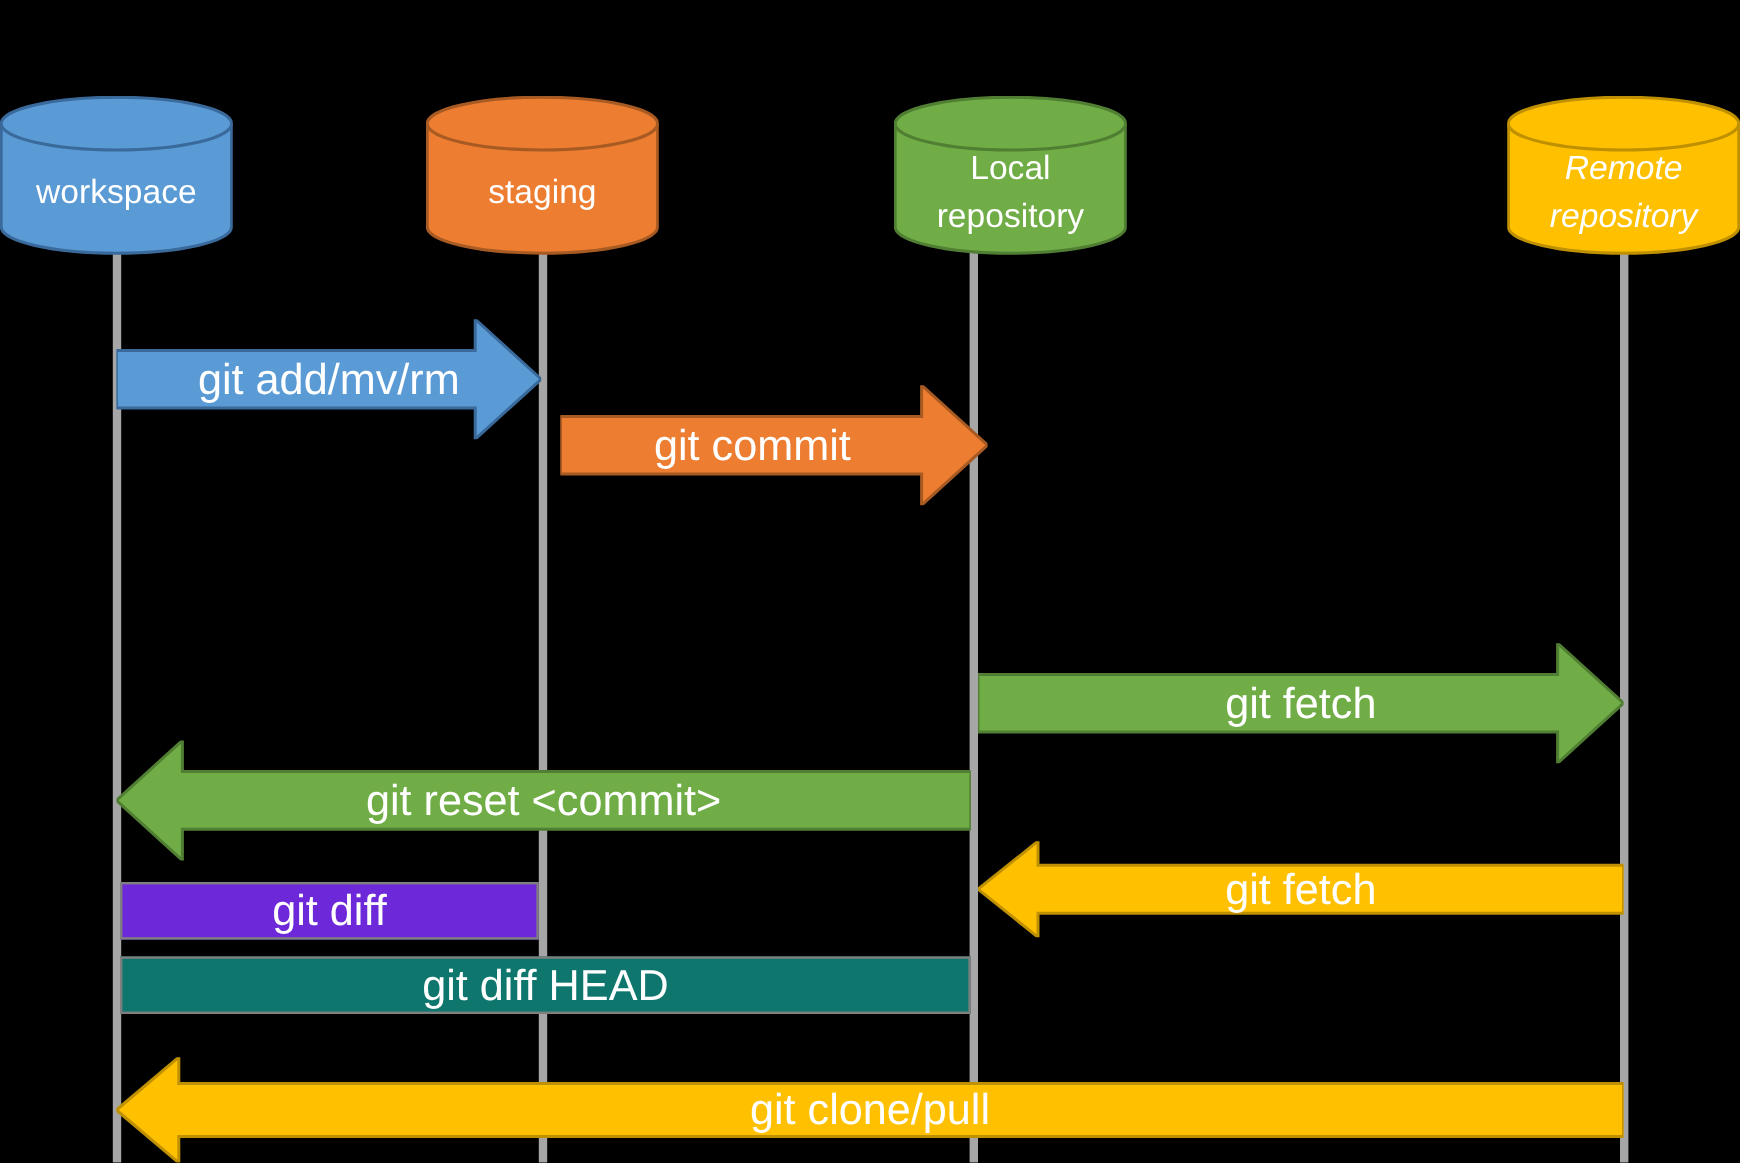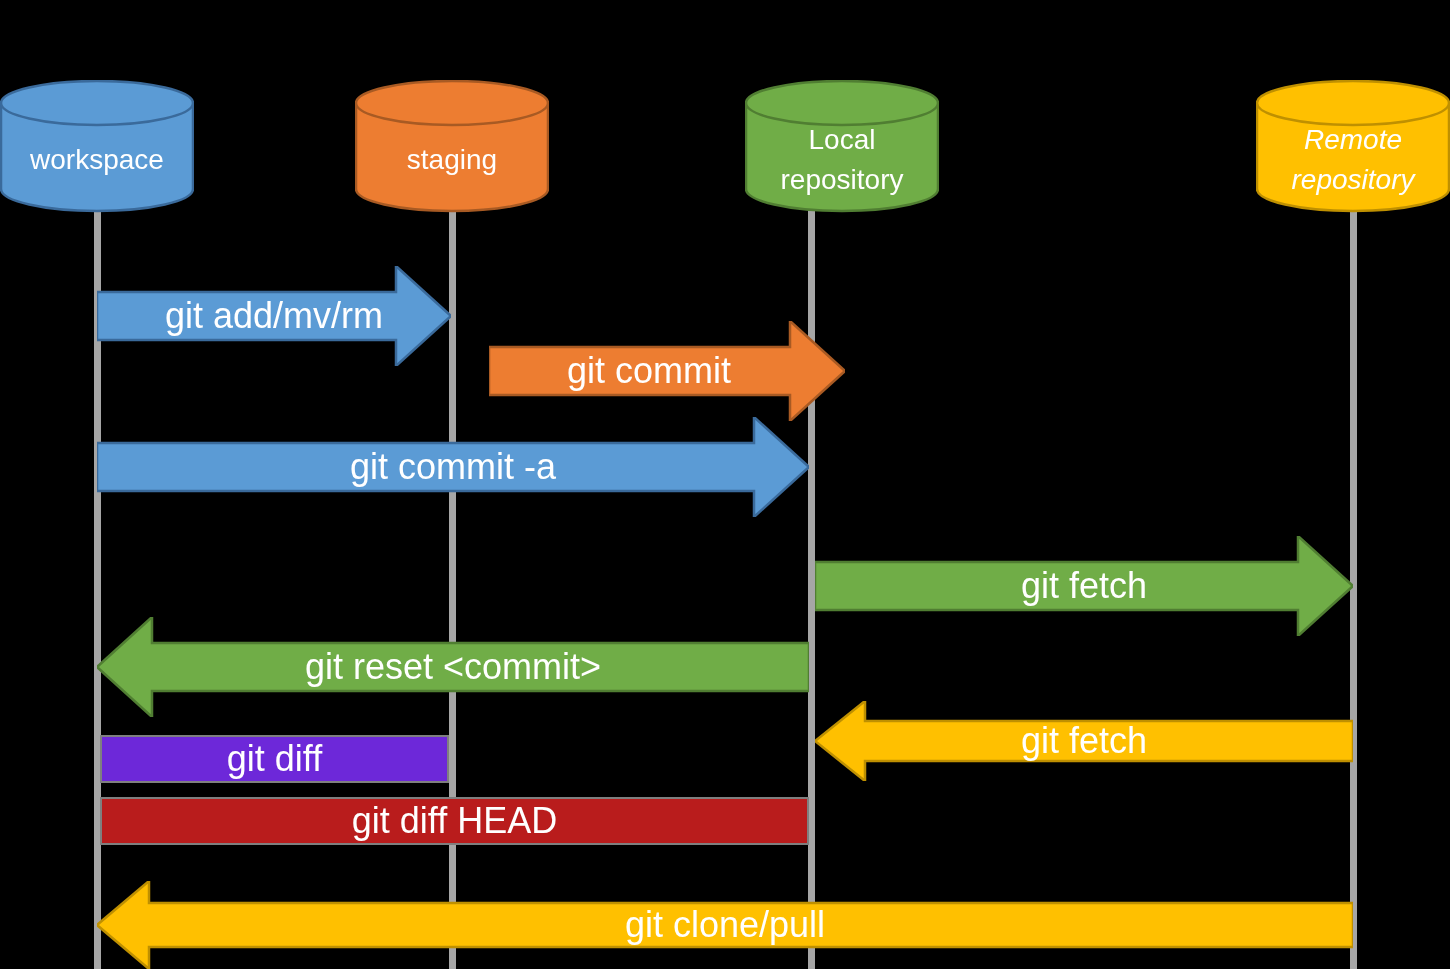--- a/index.html
+++ b/index.html
@@ -33,21 +33,21 @@
 
   
   .arrow{position:absolute;z-index:2;}
   .arrow svg{display:block;}
   .arrow .arrow-label, .bar .bar-label{
     position:absolute;left:0;top:0;width:100%;height:100%;
     display:flex;align-items:center;justify-content:center;
     color:#fff;font-size:36px;white-space:nowrap;
   }
   .a-add    {left:97px; top:266px;width:354px;height:100px;}
-  .a-commit {left:453px;top:321px;width:356px;height:100px;padding-left:36px;}
+  .a-commit {left:431px;top:321px;width:356px;height:100px;padding-left:36px;}
   .a-commita{left:97px; top:417px;width:712px;height:100px;}
   .a-resetf {left:97px; top:509px;width:354px;height:100px;}
   .a-push   {left:815px;top:536px;width:538px;height:100px;}
   .a-resetc {left:97px; top:617px;width:712px;height:100px;}
   .a-fetch  {left:815px;top:701px;width:538px;height:80px;}
   .a-clone  {left:97px; top:881px;width:1256px;height:88px;}
 
   
   .bar{position:absolute;z-index:2;border:2.5px solid;box-sizing:border-box;}
   .b-diff    {left:100px;top:735px;width:349px;height:48px;}
@@ -70,26 +70,20 @@
     <div class="arrow-label">git add/mv/rm</div>
   </div>
 
   <div class="arrow a-commit">
     <svg viewBox="0 0 356 100" width="356" height="100">
       <polygon points="0,26 301,26 301,0 356,50 301,100 301,74 0,74" stroke-width="2.5" fill="#ED7D31" stroke="#A85A23"></polygon>
     </svg>
     <div class="arrow-label">git commit</div>
   </div>
 
-  <div class="arrow a-commita">
-    <svg viewBox="0 0 712 100" width="712" height="100">
-      <polygon points="0,26 657,26 657,0 712,50 657,100 657,74 0,74" stroke-width="2.5" fill="#5B9BD5" stroke="#3A6A9B"></polygon>
-    </svg>
-    <div class="arrow-label">git commit -a</div>
-  </div>
 
 
   <div class="arrow a-push">
     <svg viewBox="0 0 538 100" width="538" height="100">
       <polygon points="0,26 483,26 483,0 538,50 483,100 483,74 0,74" stroke-width="2.5" fill="#70AD47" stroke="#507E32"></polygon>
     </svg>
     <div class="arrow-label">git fetch</div>
   </div>
 
   <div class="arrow a-resetc">
@@ -103,21 +97,21 @@
     <svg viewBox="0 0 538 80" width="538" height="80">
       <polygon points="538,20 50,20 50,0 0,40 50,80 50,60 538,60" stroke-width="2.5" fill="#FFC000" stroke="#BF9000"></polygon>
     </svg>
     <div class="arrow-label">git fetch</div>
   </div>
 
   <div class="bar b-diff" style="background-color: #6d28d9; border-color: rgb(127, 127, 127);">
     <div class="bar-label">git diff</div>
   </div>
 
-  <div class="bar b-diffhead" style="background-color: #b91c1c; border-color: rgb(127, 127, 127);">
+  <div class="bar b-diffhead" style="background-color: #0f766e; border-color: rgb(127, 127, 127);">
     <div class="bar-label">git diff HEAD</div>
   </div>
 
   <div class="arrow a-clone">
     <svg viewBox="0 0 1256 88" width="1256" height="88">
       <polygon points="1256,22 52,22 52,0 0,44 52,88 52,66 1256,66" stroke-width="2.5" fill="#FFC000" stroke="#BF9000"></polygon>
     </svg>
     <div class="arrow-label">git clone/pull</div>
   </div>
 

